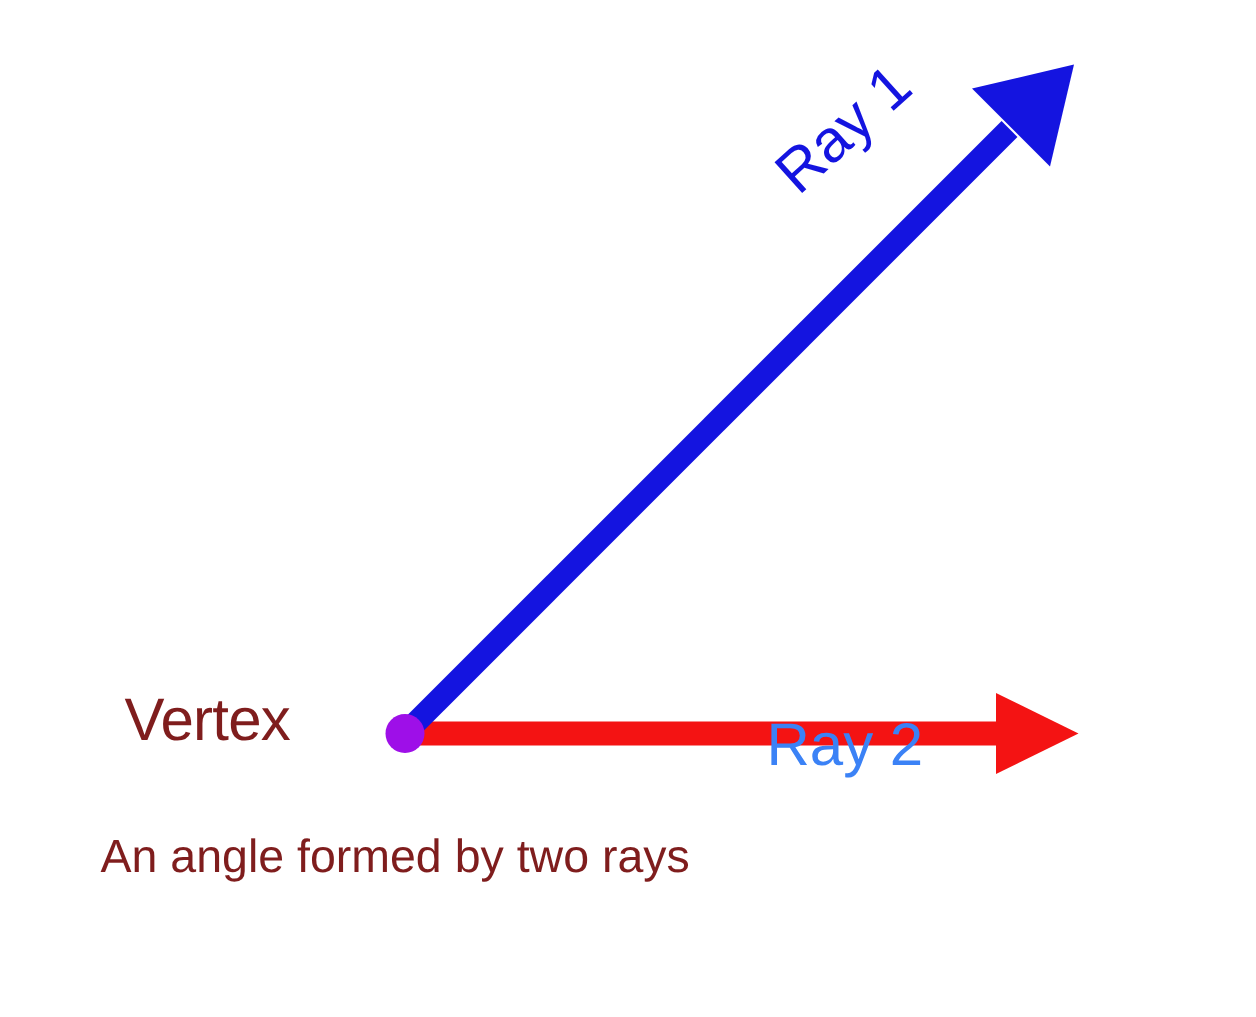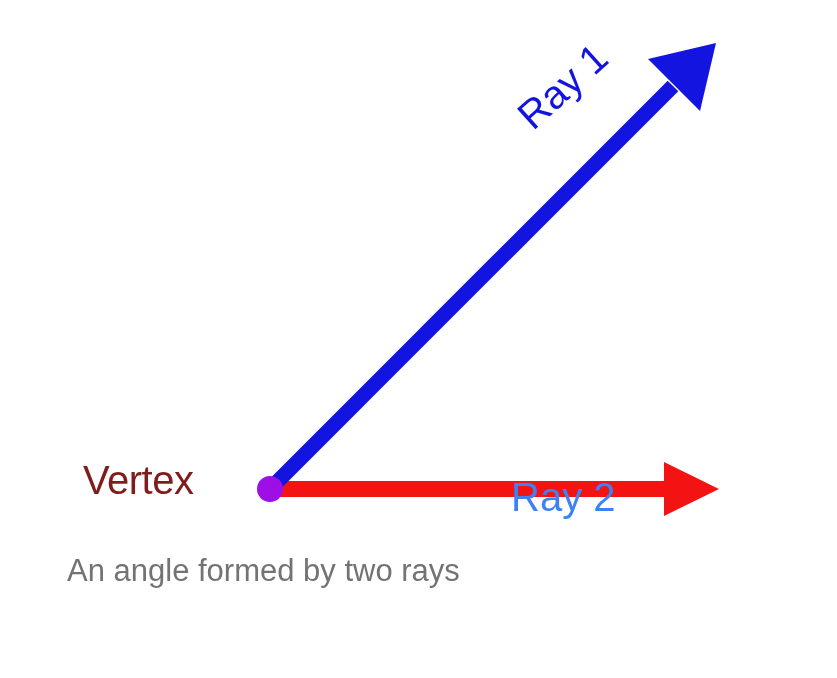--- a/index.html
+++ b/index.html
@@ -73,21 +73,21 @@
 
   
   #caption {
     position: absolute;
     left: 67px;
     top: 551px;
     width: 700px;
     font-family: "Liberation Sans", sans-serif;
     font-size: 31px;
     line-height: 1.28;
-    color: #737373;
+    color: #7f1d1d;
   }
   #caption .cap-line {
     display: block;
   }
 </style>
 </head>
 <body>
 
 <div id="diagram-root">
 

